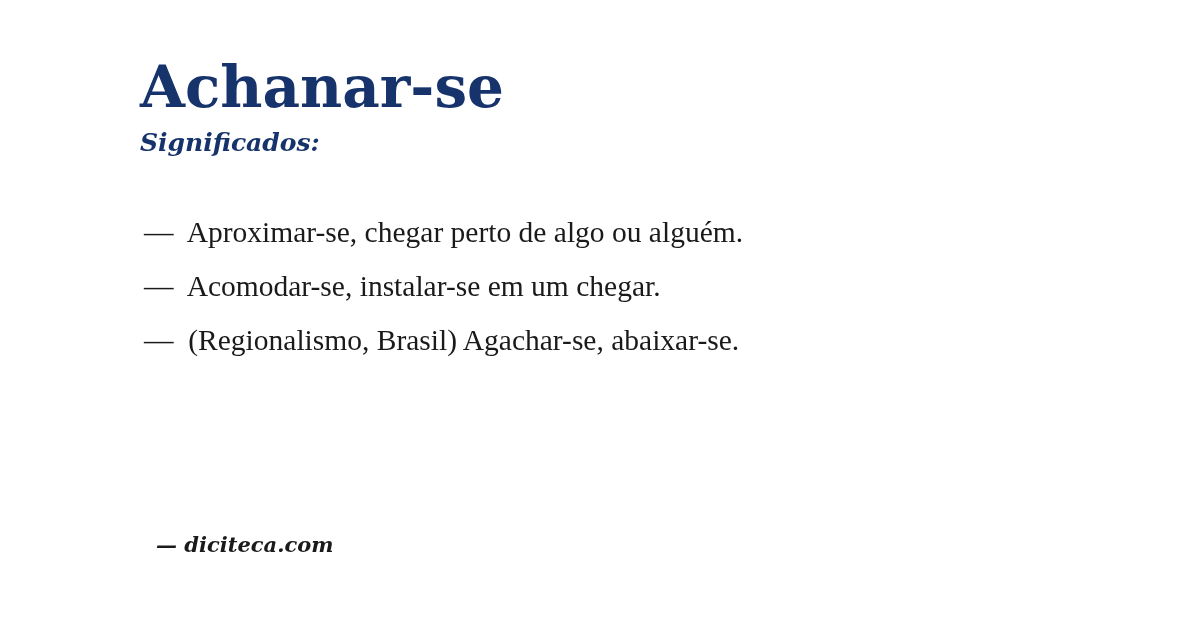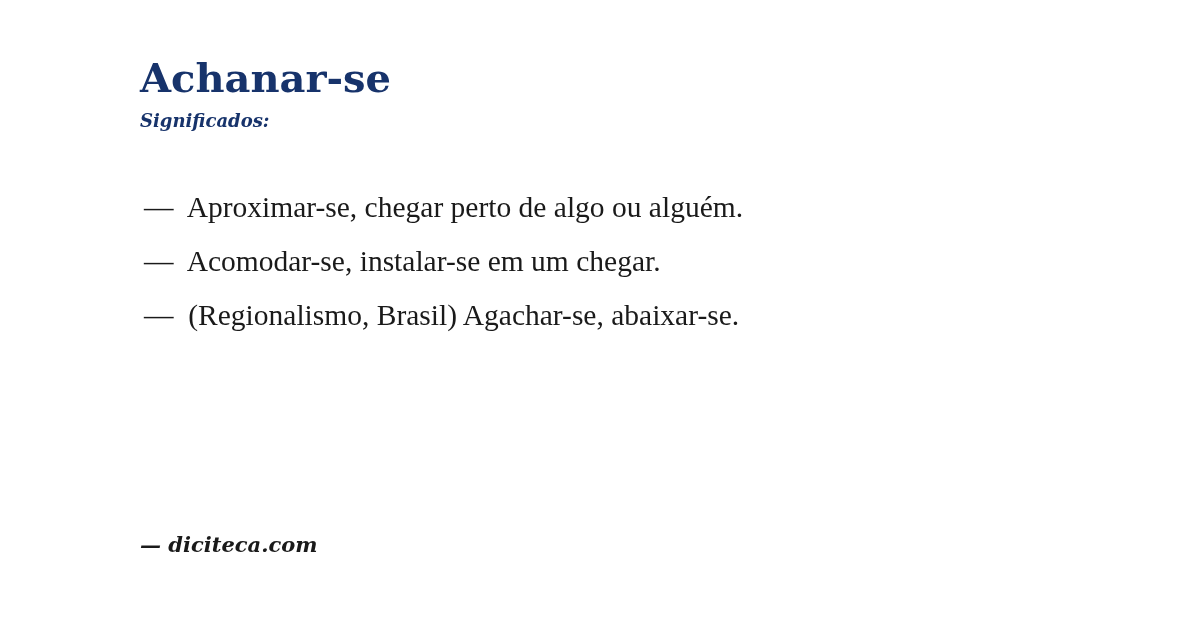--- a/index.html
+++ b/index.html
@@ -25,34 +25,34 @@
   .content {
     position: absolute;
     left: 140px;
     top: 0;
     width: 900px;
   }
 
   .title {
     font-family: "DejaVu Serif", "Liberation Serif", serif;
     font-weight: bold;
-    font-size: 40px;
+    font-size: 58px;
     line-height: 1.0;
     color: #17336b;
     letter-spacing: 0px;
     margin: 0;
     padding-top: 58px;
     white-space: nowrap;
   }
 
   .subtitle {
     font-family: "DejaVu Serif", "Liberation Serif", serif;
     font-weight: bold;
     font-style: italic;
-    font-size: 18px;
+    font-size: 25px;
     line-height: 1.0;
     color: #17336b;
     margin: 0;
     padding-top: 14px;
   }
 
   .definitions {
     margin: 4px;
     padding: 0;
     list-style: none;
@@ -72,21 +72,21 @@
   .definition-item:last-child {
     margin-bottom: 0;
   }
 
   .dash {
     white-space: pre;
   }
 
   .footer {
     position: absolute;
-    left: 140px;
+    left: 156px;
     top: 534px;
     font-family: "DejaVu Serif", "Liberation Serif", serif;
     font-weight: bold;
     font-style: italic;
     font-size: 21px;
     line-height: 1.0;
     color: #1a1a1a;
     white-space: pre;
   }
 </style>

